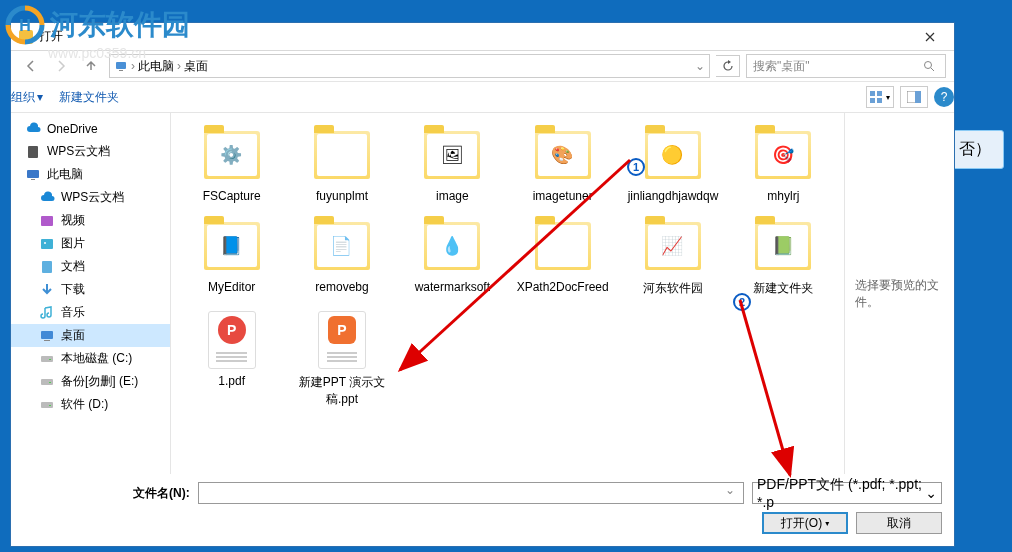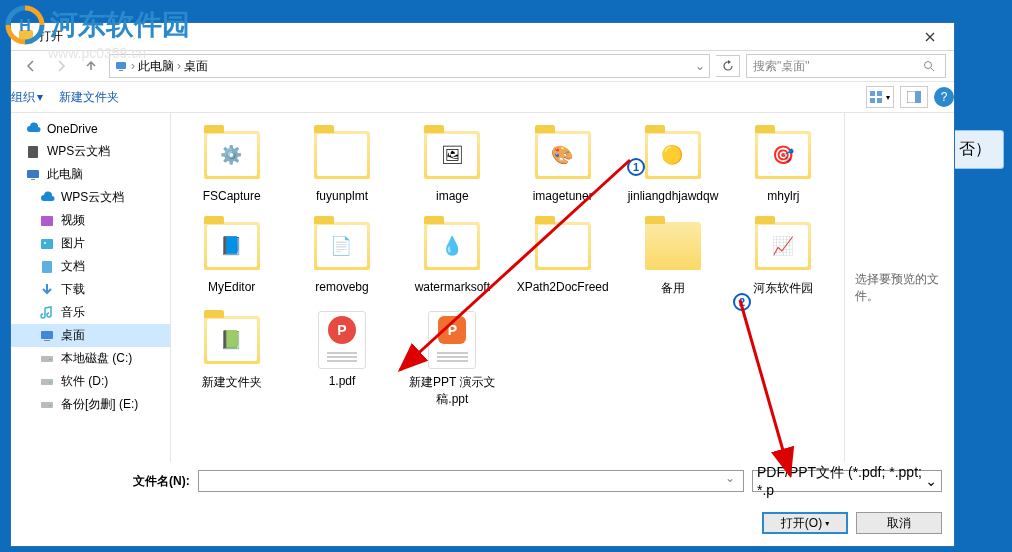--- a/index.html
+++ b/index.html
@@ -55,21 +55,21 @@
 .file-lines div { height: 2px; background: #ccc; margin: 2px 0; }
 
 .preview { width: 110px; border-left: 1px solid #e5e5e5; display: flex; align-items: center; justify-content: center; font-size: 12px; color: #666; text-align: left; padding: 10px; }
 
 .footer { padding: 8px 12px 12px; }
 .fn-row { display: flex; align-items: center; gap: 8px; font-size: 12px; margin-bottom: 8px; }
 .fn-row label { margin-left: 110px; font-weight: bold; }
 .fn-input { flex: 1; border: 1px solid #999; height: 22px; padding: 0 4px; }
 .ft-select { width: 190px; border: 1px solid #999; height: 22px; padding: 0 4px; font-size: 14px; display: flex; align-items: center; justify-content: space-between; }
 .btn-row { display: flex; gap: 8px; justify-content: flex-end; }
-.btn { width: 86px; height: 22px; border: 1px solid #999; background: #e9e9e9; font-size: 12px; display: flex; align-items: center; justify-content: center; margin-top: 12px; }
+.btn { width: 86px; height: 22px; border: 1px solid #999; background: #e9e9e9; font-size: 12px; display: flex; align-items: center; justify-content: center; }
 .btn.primary { border: 2px solid #2b8acb; }
 
 .annotation { position: absolute; z-index: 150; pointer-events: none; }
 .arrow-line { stroke: #d00; stroke-width: 3; fill: none; }
 .arrow-head { fill: #d00; }
 .badge-num { width: 18px; height: 18px; border-radius: 50%; background: #fff; border: 2px solid #0a5cc4; color: #0a5cc4; font-size: 11px; font-weight: bold; display: flex; align-items: center; justify-content: center; position: absolute; }
 </style>
 </head>
 <body>
 
@@ -268,30 +268,30 @@
           </span>
           <span>本地磁盘 (C:)</span>
         </div>
         <div class="nav-item nav-sub">
           <span class="ico">
             <svg width="16" height="16" viewBox="0 0 16 16">
               <rect x="2" y="5" width="12" height="6" fill="#bbb" rx="1"></rect>
               <rect x="10" y="8" width="2" height="1" fill="#5c5"></rect>
             </svg>
           </span>
-          <span>软件 (D:)</span>
+          <span>备份[勿删] (E:)</span>
         </div>
         <div class="nav-item nav-sub">
           <span class="ico">
             <svg width="16" height="16" viewBox="0 0 16 16">
               <rect x="2" y="5" width="12" height="6" fill="#bbb" rx="1"></rect>
               <rect x="10" y="8" width="2" height="1" fill="#5c5"></rect>
             </svg>
           </span>
-          <span>备份[勿删] (E:)</span>
+          <span>软件 (D:)</span>
         </div>
       </div>
     <div class="content">
       <div class="grid" id="grid">
           <div class="item">
             <div class="thumb">
               <div class="folder-ico">
                 <div class="folder-preview">⚙️</div>
               </div>
             </div>
@@ -361,26 +361,20 @@
             </div>
             <div>watermarksoft</div>
           </div>
           <div class="item">
             <div class="thumb">
               <div class="folder-ico">
                 <div class="folder-preview"></div>
               </div>
             </div>
             <div>XPath2DocFreed</div>
-          </div>
-          <div class="item">
-            <div class="thumb">
-              <div class="folder-ico"></div>
-            </div>
-            <div>备用</div>
           </div>
           <div class="item">
             <div class="thumb">
               <div class="folder-ico">
                 <div class="folder-preview">📈</div>
               </div>
             </div>
             <div>河东软件园</div>
           </div>
           <div class="item">

